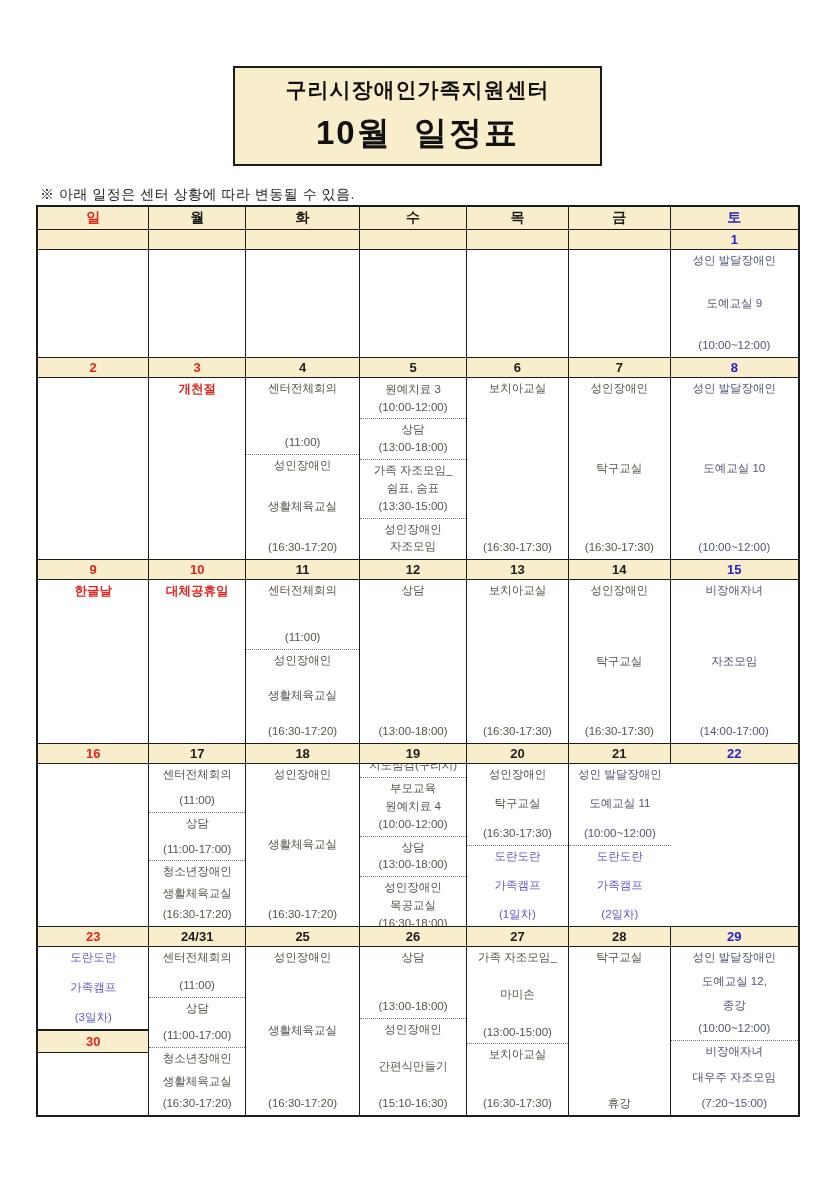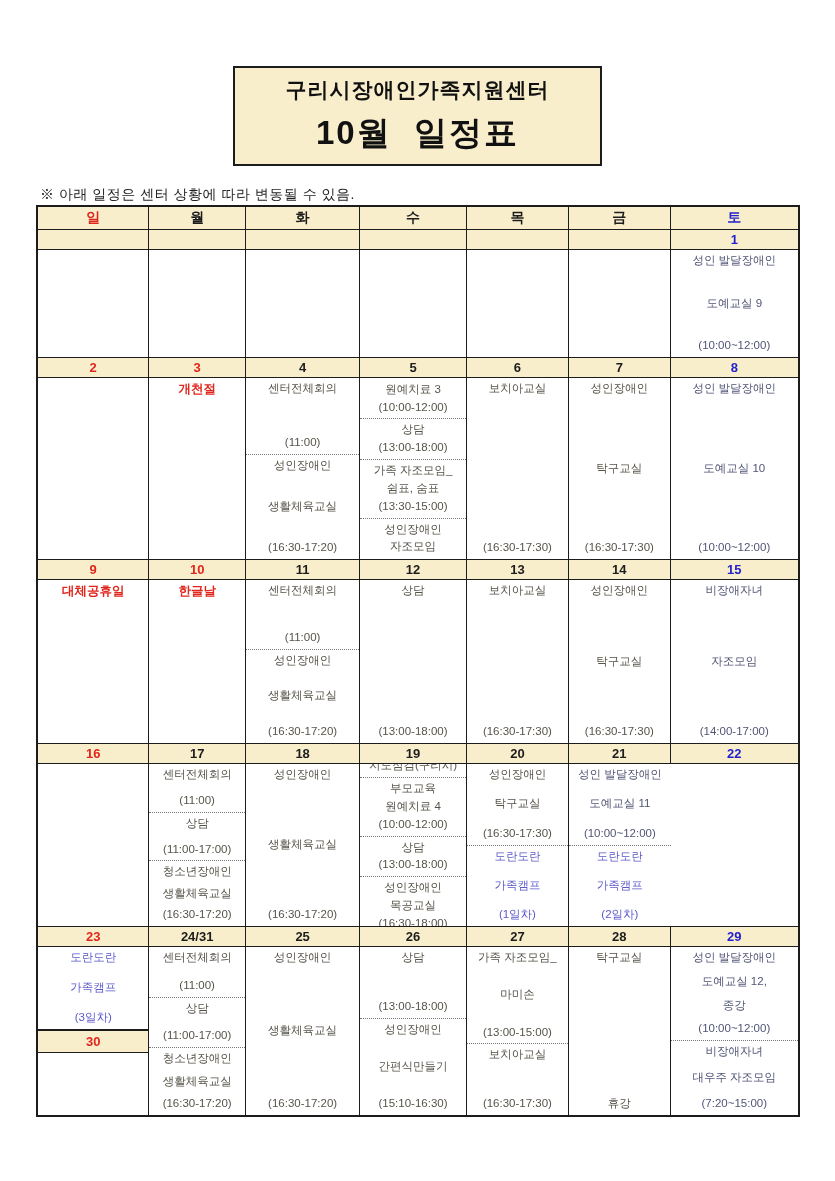--- a/index.html
+++ b/index.html
@@ -182,26 +182,26 @@
         <div class="cal-cell date-cell clr-red">10</div>
         <div class="cal-cell date-cell clr-black">11</div>
         <div class="cal-cell date-cell clr-black">12</div>
         <div class="cal-cell date-cell clr-black">13</div>
         <div class="cal-cell date-cell clr-black">14</div>
         <div class="cal-cell date-cell clr-blue">15</div>
       </div>
       <div class="cal-row content-row" style="height: 164px;">
         <div class="cal-cell content-cell">
           <div class="blk txt-red" style="flex-grow: 1.6;">
+            <div class="blk-line">한글날</div>
+          </div>
+        </div>
+        <div class="cal-cell content-cell">
+          <div class="blk txt-red" style="flex-grow: 1.6;">
             <div class="blk-line">대체공휴일</div>
-          </div>
-        </div>
-        <div class="cal-cell content-cell">
-          <div class="blk txt-red" style="flex-grow: 1.6;">
-            <div class="blk-line">한글날</div>
           </div>
         </div>
         <div class="cal-cell content-cell">
           <div class="blk" style="flex-grow: 2.6;">
             <div class="blk-line">센터전체회의</div>
             <div class="blk-line">(11:00)</div>
           </div>
           <div class="blk divided" style="flex-grow: 3.6;">
             <div class="blk-line">성인장애인</div>
             <div class="blk-line">생활체육교실</div>

